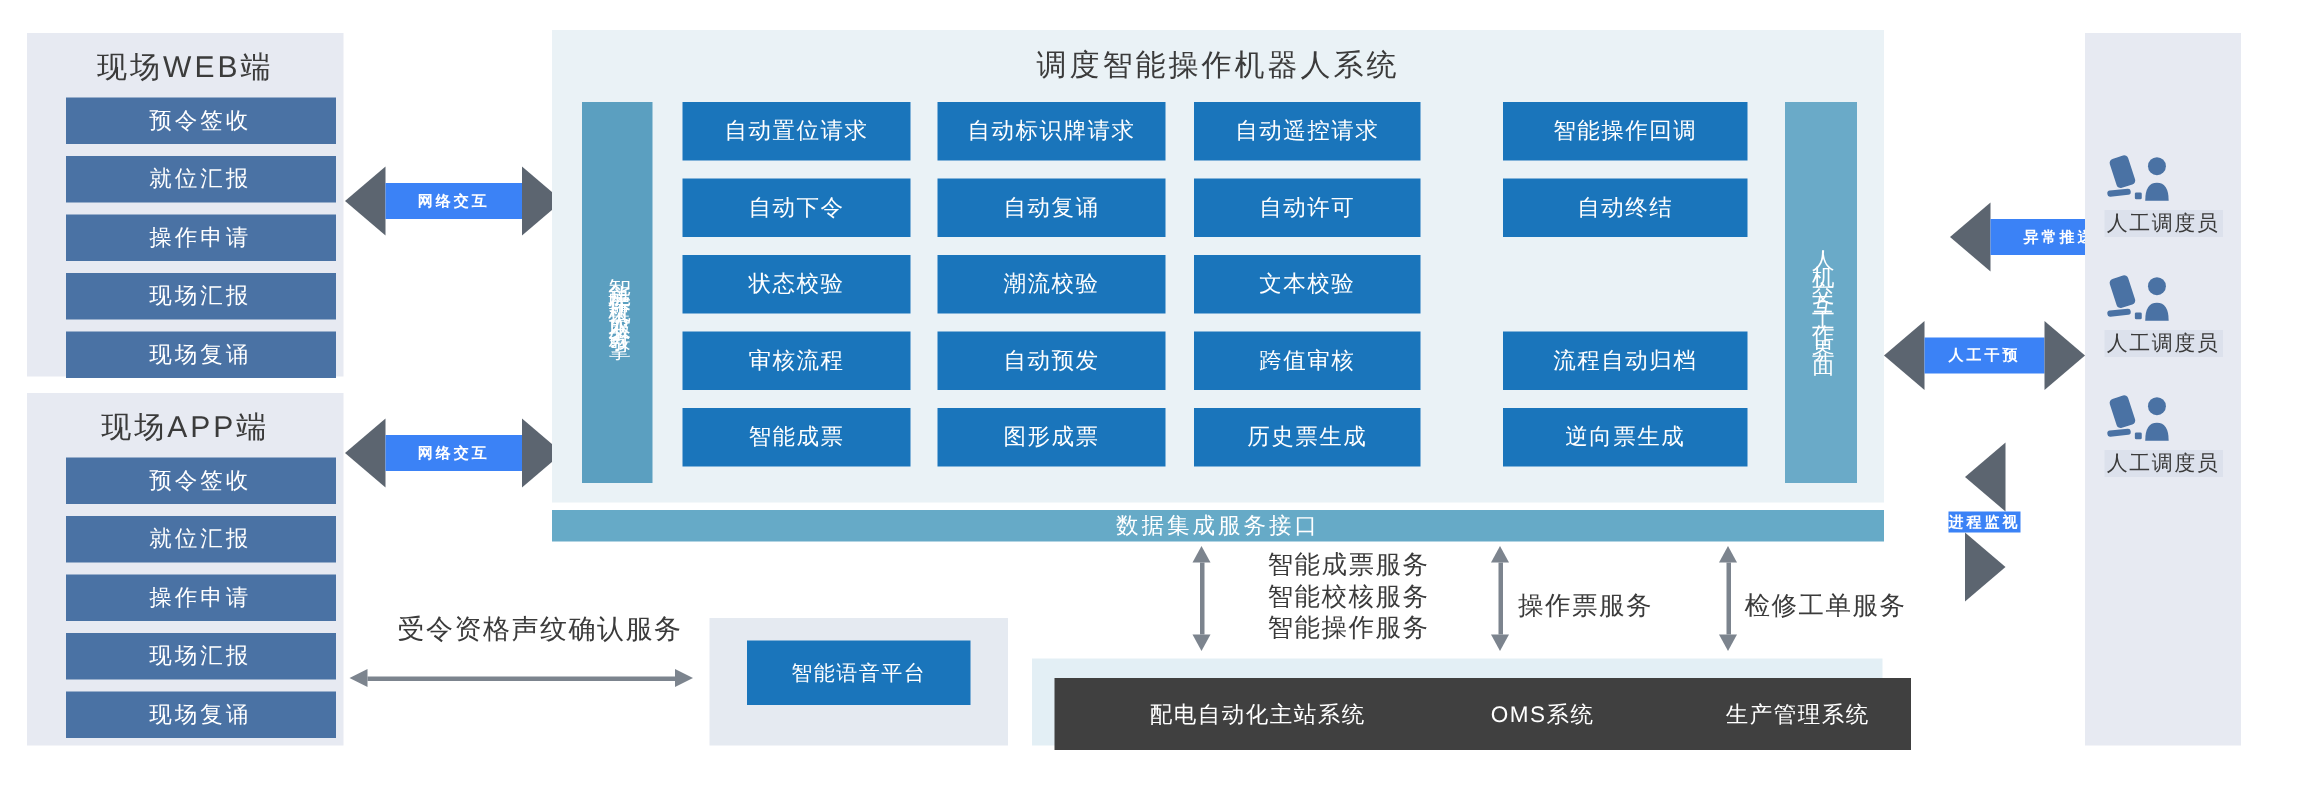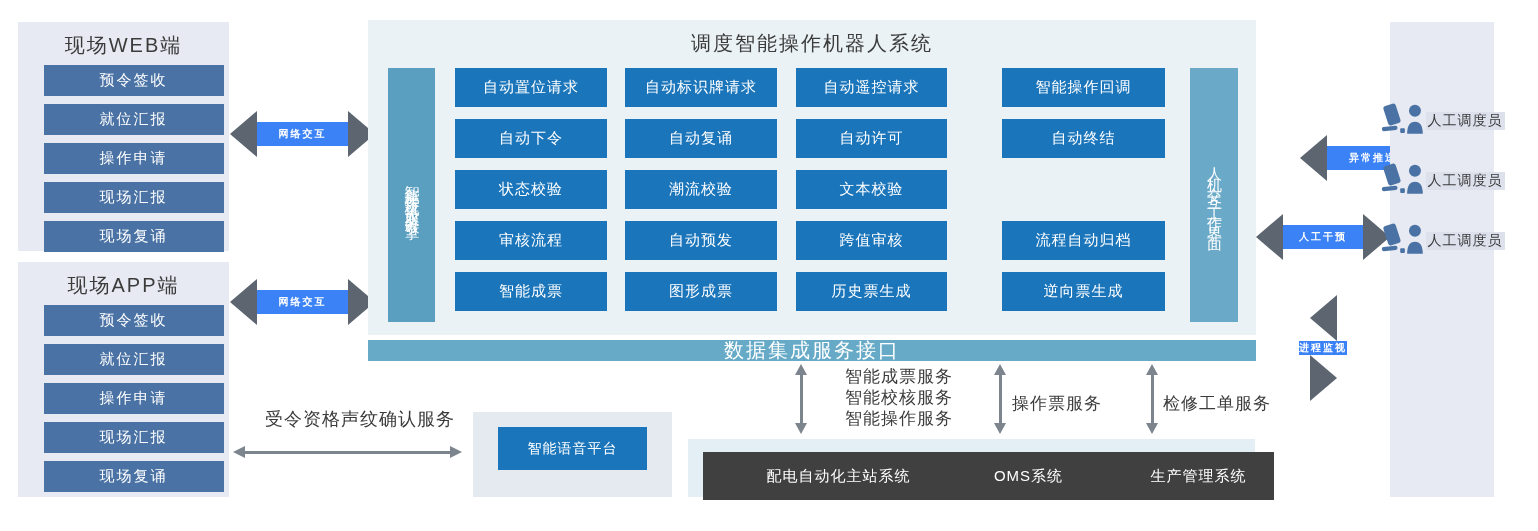--- a/index.html
+++ b/index.html
@@ -32,21 +32,21 @@
     writing-mode:vertical-rl;text-orientation:upright;}
   #engine-bar{left:388px;width:47px;background:#5b9fc0;letter-spacing:4px;}
   #hmi-bar{left:1190px;width:48px;background:#6aaac8;letter-spacing:10px;}
   .grid-col{position:absolute;top:68px;display:flex;flex-direction:column;gap:12px;}
   .grid-btn{height:39px;background:#1a75bb;color:#fff;font-size:15px;letter-spacing:1px;
     display:flex;align-items:center;justify-content:center;white-space:nowrap;}
   .grid-btn.ghost{visibility:hidden;}
 
   
   #data-bar{position:absolute;left:368px;top:340px;width:888px;height:21px;background:#66aac7;
-    color:#fff;font-size:20px;letter-spacing:2px;display:flex;align-items:center;justify-content:center;}
+    color:#fff;font-size:15px;letter-spacing:2px;display:flex;align-items:center;justify-content:center;}
 
   
   .v-arrow{position:absolute;width:14px;display:flex;flex-direction:column;align-items:center;}
   .v-arrow .tri-up{width:0;height:0;border-left:6px solid transparent;border-right:6px solid transparent;
     border-bottom:11px solid #7c848e;}
   .v-arrow .tri-down{width:0;height:0;border-left:6px solid transparent;border-right:6px solid transparent;
     border-top:11px solid #7c848e;}
   .v-arrow .vline{flex:1;width:3px;background:#7c848e;}
   .h-arrow{position:absolute;height:14px;display:flex;flex-direction:row;align-items:center;}
   .h-arrow .tri-l{width:0;height:0;border-top:6px solid transparent;border-bottom:6px solid transparent;
@@ -67,21 +67,21 @@
   
   #voice-panel{position:absolute;left:473px;top:412px;width:199px;height:85px;background:#e5eaf1;}
   #voice-btn{position:absolute;left:25px;top:15px;width:149px;height:43px;background:#1a75bb;color:#fff;
     font-size:14px;letter-spacing:1px;display:flex;align-items:center;justify-content:center;}
   #voice-text{position:absolute;left:250px;top:407px;width:220px;text-align:center;
     font-size:18px;color:#3b3b3b;letter-spacing:1px;white-space:nowrap;}
 
   
   #dispatcher-panel{position:absolute;left:1390px;top:22px;width:104px;height:475px;background:#e7eaf2;
     display:flex;flex-direction:column;align-items:center;padding-top:80px;box-sizing:border-box;gap:24px;}
-  .dispatcher{display:flex;flex-direction:row;align-items:center;}
+  .dispatcher{display:flex;flex-direction:column;}
   .dispatcher .label{font-size:14px;color:#3b3b3b;background:#dce1ec;padding:0 2px;margin-top:2px;
     letter-spacing:1px;white-space:nowrap;}
 </style>
 </head>
 <body>
 
 <div id="stage">
 
   <div class="side-panel" style="top:22px;height:229px;">
     <div class="panel-title">现场WEB端</div>

